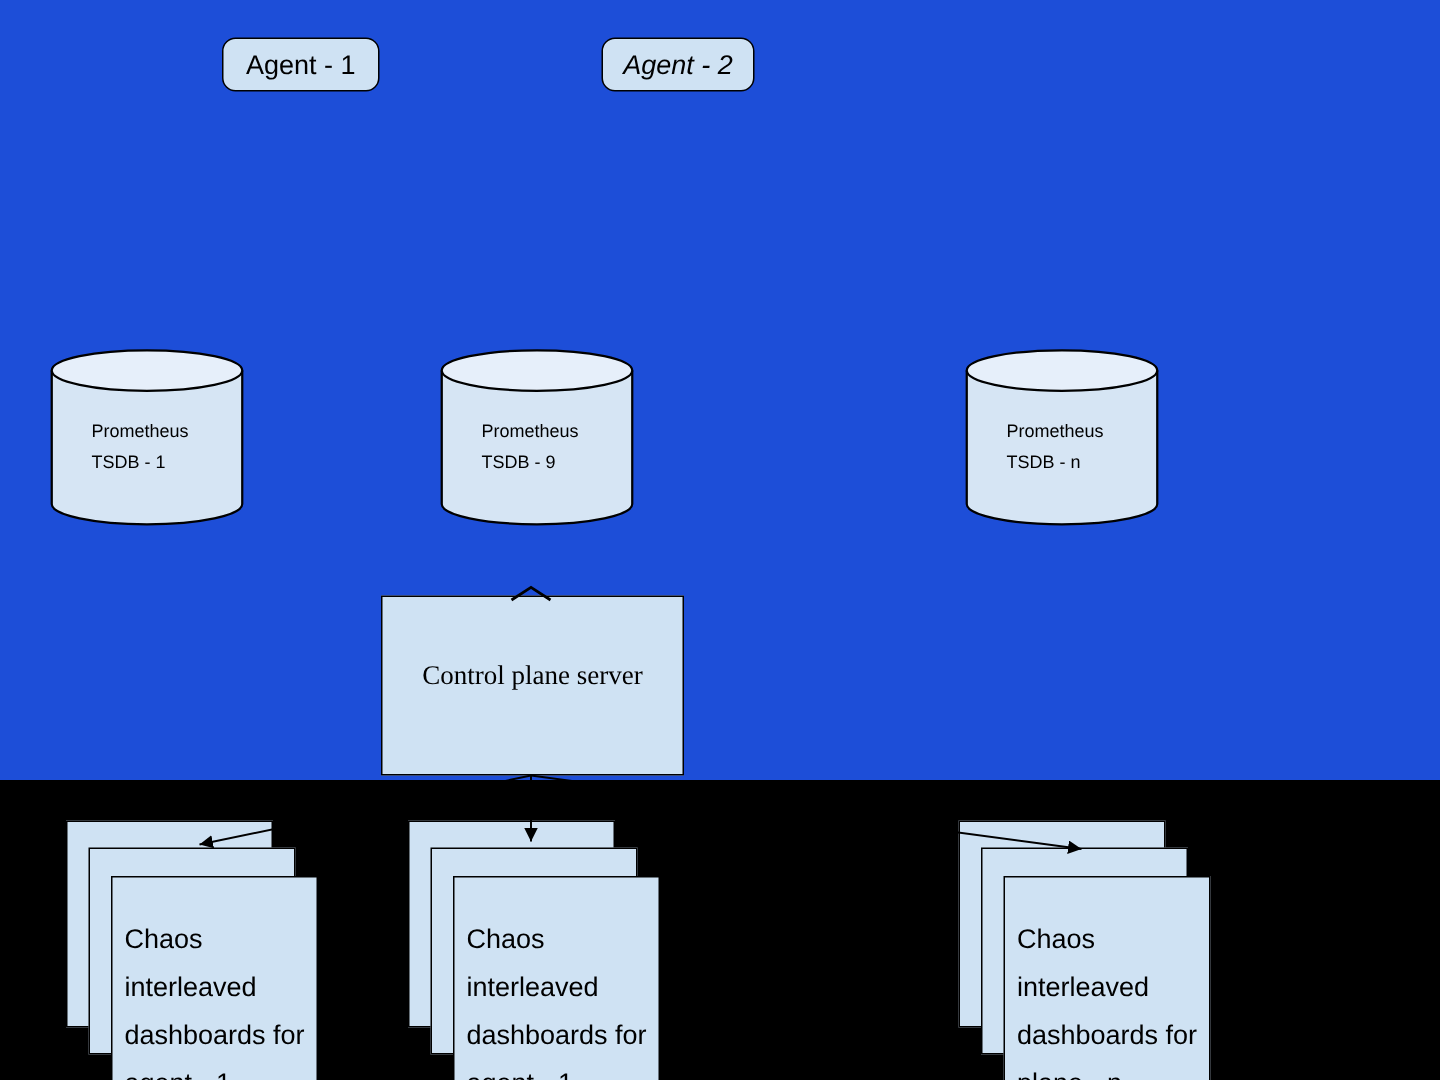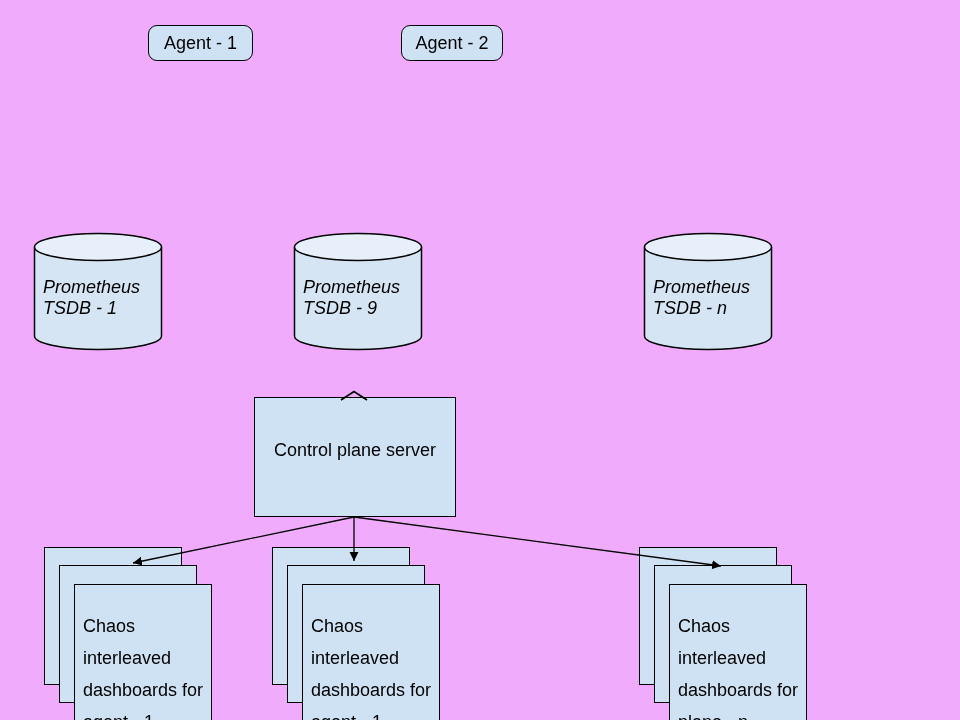--- a/index.html
+++ b/index.html
@@ -2,50 +2,50 @@
 <html><head>
 <meta charset="utf-8">
 <style>
   html,body{margin:0;padding:0;}
   body{
     width:960px;height:720px;overflow:hidden;
     background:#000000;
     font-family:"Liberation Sans", sans-serif;
     color:#000000;
   }
-  #canvas{position:relative;width:960px;height:720px;background:#f0abfc;}
+  #canvas{position:relative;width:960px;height:520px;background:#1d4ed8;}
 
   
   .agent{
     position:absolute;height:36px;
     background:#cfe2f3;border:1.8px solid #000000;border-radius:9px;
     display:flex;align-items:center;justify-content:center;
     font-size:18px;box-sizing:border-box;
   }
   #agent-1{left:148px;top:25px;width:105px;}
-  #agent-2{left:401px;top:25px;width:102px;}
+  #agent-2{left:401px;top:25px;width:102px;font-style:italic;}
   #agent-n{left:784px;top:25px;width:106px;}
 
   
   .cyl{position:absolute;width:130px;height:119px;}
   #cyl-1{left:33px;top:232px;}
   #cyl-2{left:293px;top:232px;}
   #cyl-n{left:643px;top:232px;}
   .cyl svg{position:absolute;left:0;top:0;display:block;}
   .cyl .cyl-label{
-    position:absolute;left:10px;top:45px;
-    font-size:18px;line-height:20.5px;white-space:nowrap;font-style:italic;
+    position:absolute;left:28px;top:45px;
+    font-size:12px;line-height:20.5px;white-space:nowrap;
   }
   .cyl .cyl-label span{display:block;}
 
   
   #control-plane{
     position:absolute;left:254px;top:397px;width:202px;height:120px;
     background:#cfe2f3;border:1px solid #000000;box-sizing:border-box;
-    text-align:center;font-size:18px;line-height:21px;padding-top:42px;
+    text-align:center;font-size:18px;line-height:21px;padding-top:42px;font-family:Liberation Serif, serif;
   }
   #control-plane span{display:block;}
 
   
   .stack{position:absolute;width:180px;height:180px;}
   #stack-1{left:44px;top:547px;}
   #stack-2{left:272px;top:547px;}
   #stack-n{left:639px;top:547px;}
   .card{
     position:absolute;width:138px;height:138px;

